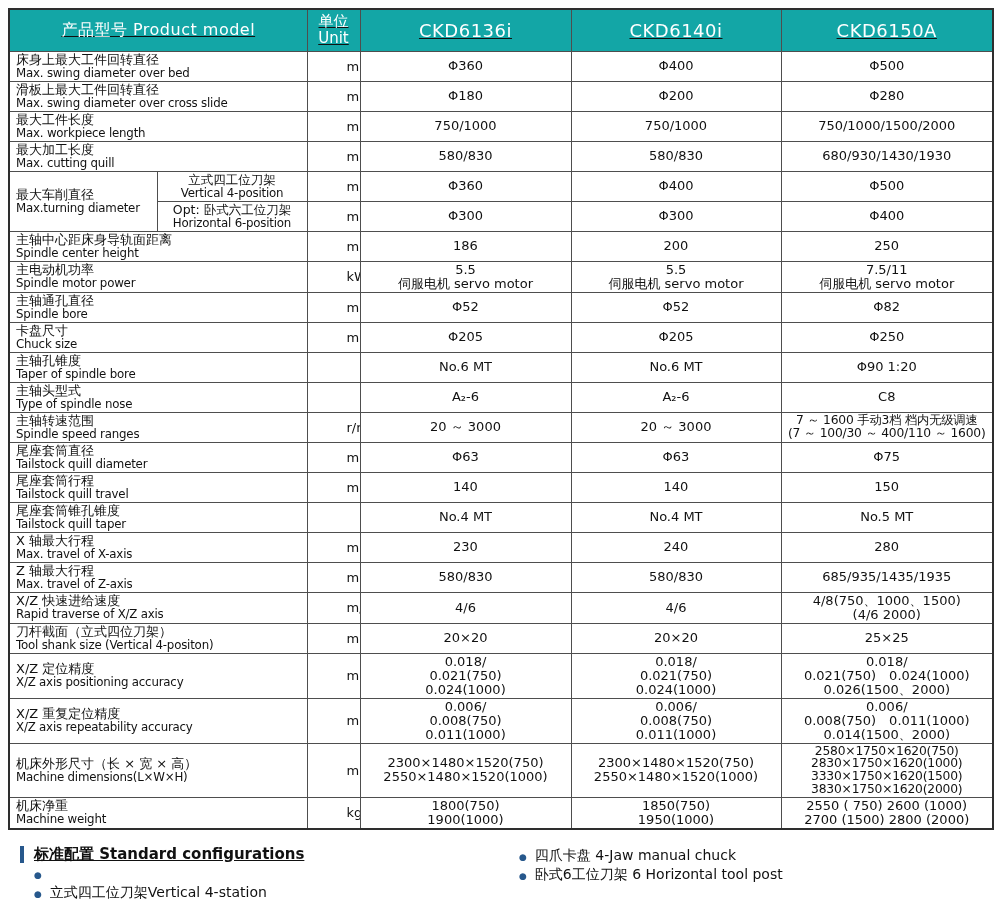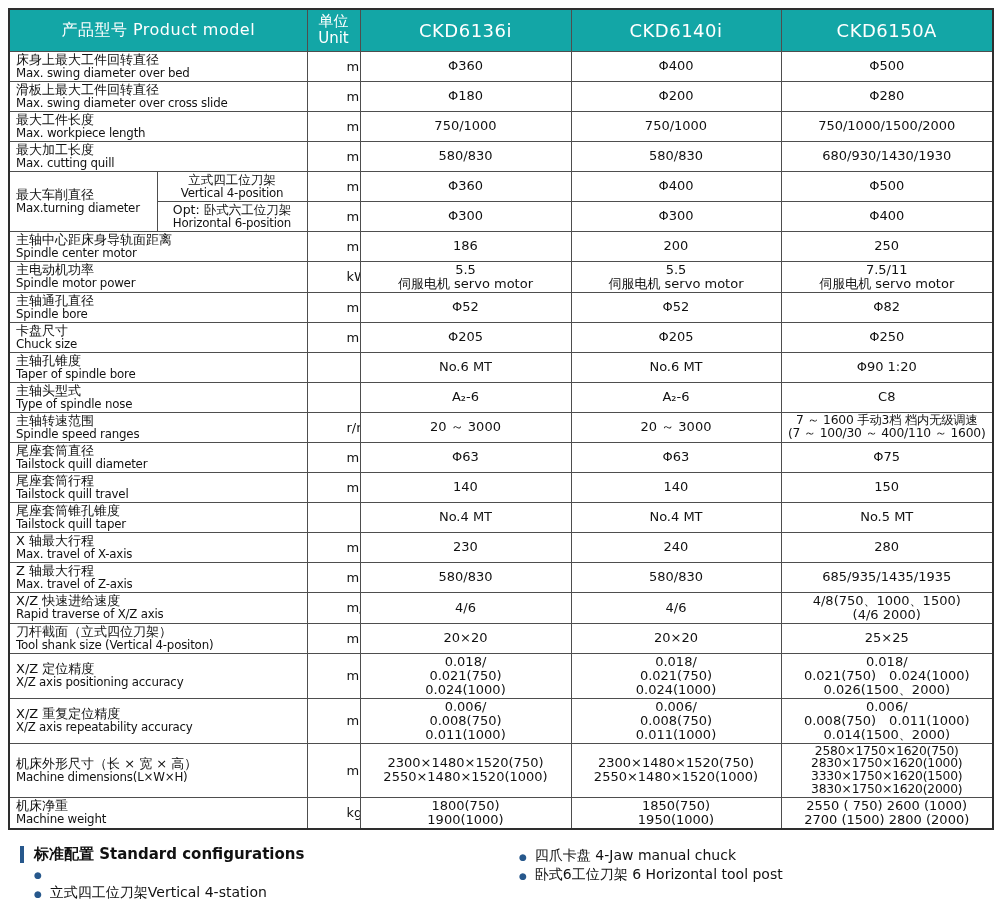--- a/index.html
+++ b/index.html
@@ -10,21 +10,21 @@
   }
   .page { position:relative; width:1000px; height:900px; }
 
   
   table.spec {
     border-collapse:collapse; table-layout:fixed;
     width:984px; margin:8px 0 0 8px;
     border:2px solid #2e2e2e;
   }
   table.spec th, table.spec td { border:1px solid #4e4e4e; overflow:hidden; }
-  thead tr { height:42px; }
+  thead tr { height:42px;text-decoration:underline; }
   thead th { background:#13a6a6; color:#ffffff; font-weight:400; text-align:center; }
   .h-label { font-size:16px; letter-spacing:0.5px; }
   .h-unit  { font-size:15px; line-height:17px; }
   .h-model { font-size:18px; letter-spacing:0.5px; }
 
   tbody tr { height:28px; }
   td.label { padding:1px 2px 1px 6px; vertical-align:middle; }
   td.label .cn { font-size:13px; line-height:14px; }
   td.label .en { font-size:11.8px; line-height:13px; letter-spacing:-0.2px; }
   td.sub { text-align:center; padding:1px 2px; }
@@ -36,21 +36,21 @@
   td.last { border-left:2px solid #1c1c1c; }
   td.val.dense .value-line { font-size:12.3px; line-height:12.8px; letter-spacing:-0.2px; }
 
   
   .configs { display:flex; margin:15px 0 0 20px; }
   .config-col { box-sizing:border-box; }
   .config-col.left  { width:485px; }
   .config-col.right { flex:1; }
   .cfg-title {
     display:flex; align-items:center; gap:10px;
-    font-size:15px; font-weight:600; color:#111; margin-bottom:3px;
+    font-size:15px; font-weight:600; color:#111; margin-bottom:3px;text-decoration:underline;
   }
   .bar { width:4px; height:17px; background:#27588c; flex:0 0 auto; }
   ul.cfg-list { list-style:none; margin:2px 0 0 0; padding:0 0 0 14px; }
   li.cfg-item {
     display:flex; align-items:baseline; gap:8px;
     font-size:14px; line-height:17.5px; color:#111;
   }
   li.cfg-item .bullet { color:#27588c; font-size:9px; flex:0 0 auto; }
 </style>
 </head>
@@ -176,21 +176,21 @@
           <td class="val">
             <div class="value-line">Φ300</div>
           </td>
           <td class="val last">
             <div class="value-line">Φ400</div>
           </td>
         </tr>
         <tr>
           <td class="label" colspan="2">
             <div class="cn">主轴中心距床身导轨面距离</div>
-            <div class="en">Spindle center motor</div>
+            <div class="en">Spindle center height</div>
           </td>
           <td class="unit">mm</td>
           <td class="val">
             <div class="value-line">186</div>
           </td>
           <td class="val">
             <div class="value-line">200</div>
           </td>
           <td class="val last">
             <div class="value-line">250</div>

